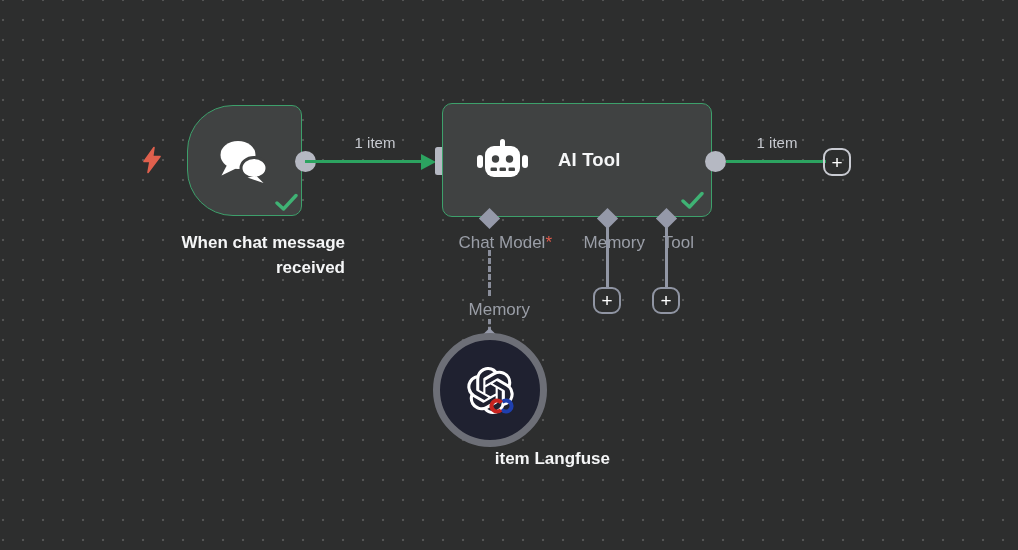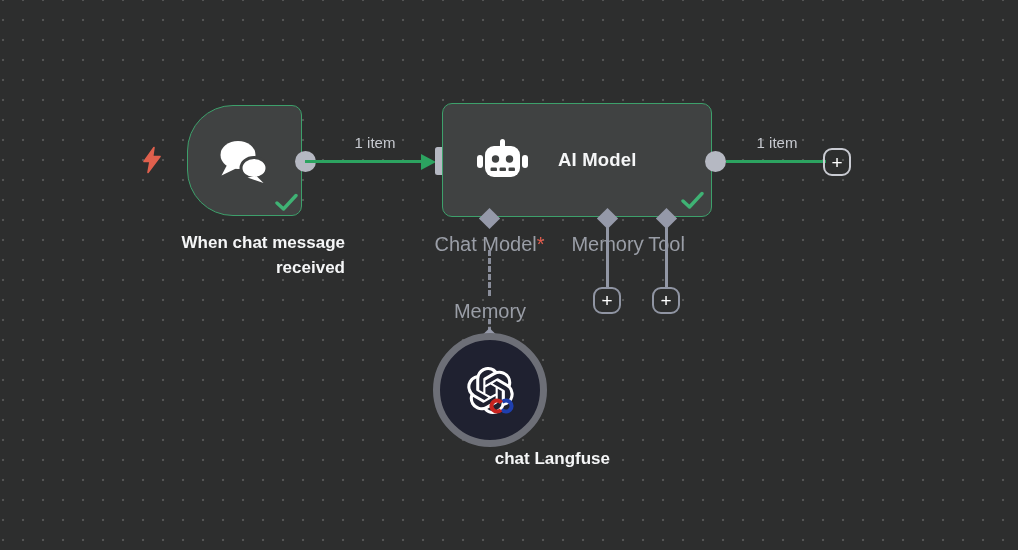--- a/index.html
+++ b/index.html
@@ -84,22 +84,22 @@
   }
   .diamond {
     position: absolute;
     width: 15px; height: 15px;
     background: #9599a9;
     transform: rotate(45deg);
   }
   .port-label {
     position: absolute;
     color: #9a9ea7;
-    font-size: 20px;
-    text-align: center;
+    font-size: 17px;
+    text-align: right;
     white-space: nowrap;
   }
   .req { color: #e25c4d; }
   .vline {
     position: absolute;
     width: 3px;
     background: #9297a5;
   }
   .dash-seg {
     position: absolute;
@@ -180,21 +180,21 @@
       <rect x="27" y="1" width="5" height="10" rx="2.5" fill="#ffffff"></rect>
       <rect x="12" y="8" width="35" height="31" rx="9" fill="#ffffff"></rect>
       <rect x="4" y="17" width="6" height="13" rx="3" fill="#ffffff"></rect>
       <rect x="49" y="17" width="6" height="13" rx="3" fill="#ffffff"></rect>
       <circle cx="22.5" cy="21" r="3.7" fill="#404242"></circle>
       <circle cx="36.5" cy="21" r="3.7" fill="#404242"></circle>
       <rect x="17.5" y="29.5" width="6.5" height="3.6" rx="1.2" fill="#404242"></rect>
       <rect x="26.5" y="29.5" width="6.5" height="3.6" rx="1.2" fill="#404242"></rect>
       <rect x="35.5" y="29.5" width="6.5" height="3.6" rx="1.2" fill="#404242"></rect>
     </svg>
-    <span class="agent-title">AI Model</span>
+    <span class="agent-title">AI Tool</span>
     <svg class="icon-abs" style="right:7px; bottom:7px;" width="23" height="18" viewBox="0 0 23 18">
       <polyline points="2,10 8.5,16 21,2.5" fill="none" stroke="#3fb274" stroke-width="3.4" stroke-linecap="round" stroke-linejoin="round"></polyline>
     </svg>
   </div>
 
   <div class="handle-circle" style="left:705px; top:151px;"></div>
 
   <div class="diamond" style="left:482px; top:211px;"></div>
   <div class="diamond" style="left:600px; top:211px;"></div>
   <div class="diamond" style="left:659px; top:211px;"></div>
@@ -217,20 +217,20 @@
     <svg width="47" height="47" viewBox="0 0 24 24">
       <path fill="#ffffff" d="M22.2819 9.8211a5.9847 5.9847 0 0 0-.5157-4.9108 6.0462 6.0462 0 0 0-6.5098-2.9A6.0651 6.0651 0 0 0 4.9807 4.1818a5.9847 5.9847 0 0 0-3.9977 2.9 6.0462 6.0462 0 0 0 .7427 7.0966 5.98 5.98 0 0 0 .511 4.9107 6.051 6.051 0 0 0 6.5146 2.9001A5.9847 5.9847 0 0 0 13.2599 24a6.0557 6.0557 0 0 0 5.7718-4.2058 5.9894 5.9894 0 0 0 3.9977-2.9001 6.0557 6.0557 0 0 0-.7475-7.073zm-9.022 12.6081a4.4755 4.4755 0 0 1-2.8764-1.0408l.1419-.0804 4.7783-2.7582a.7948.7948 0 0 0 .3927-.6813v-6.7369l2.02 1.1686a.071.071 0 0 1 .038.0615v5.5826a4.504 4.504 0 0 1-4.4945 4.4849zm-9.6607-4.1254a4.4708 4.4708 0 0 1-.5346-3.0137l.142.0852 4.783 2.7582a.7712.7712 0 0 0 .7806 0l5.8428-3.3685v2.3324a.0804.0804 0 0 1-.0332.0615L9.74 19.9502a4.4992 4.4992 0 0 1-6.1408-1.6464zM2.3408 7.8956a4.485 4.485 0 0 1 2.3655-1.9728V11.6a.7664.7664 0 0 0 .3879.6765l5.8144 3.3543-2.0201 1.1685a.0757.0757 0 0 1-.071 0l-4.8303-2.7865A4.504 4.504 0 0 1 2.3408 7.8956zm16.5963 3.8558L13.1038 8.364 15.1192 7.2a.0757.0757 0 0 1 .071 0l4.8303 2.7913a4.4944 4.4944 0 0 1-.6765 8.1042v-5.6772a.79.79 0 0 0-.407-.667zm2.0107-3.0231l-.142-.0852-4.7735-2.7818a.7759.7759 0 0 0-.7854 0L9.409 9.2297V6.8974a.0662.0662 0 0 1 .0284-.0615l4.8303-2.7866a4.4992 4.4992 0 0 1 6.6802 4.66zM8.3065 12.863l-2.02-1.1638a.0804.0804 0 0 1-.038-.0567V6.0742a4.4992 4.4992 0 0 1 7.3757-3.4537l-.142.0805L8.704 5.459a.7948.7948 0 0 0-.3927.6813zm1.0976-2.3654l2.602-1.4998 2.6069 1.4998v2.9994l-2.5974 1.4997-2.6067-1.4997z"></path>
     </svg>
     <svg class="badge-cc" width="30" height="20" viewBox="0 0 30 20">
       <circle cx="18" cy="10" r="5.5" fill="none" stroke="#1e3fae" stroke-width="4.2" stroke-dasharray="26 8.6" transform="rotate(225 18 10)"></circle>
       <circle cx="9" cy="10" r="5.5" fill="none" stroke="#c7231f" stroke-width="4.2" stroke-dasharray="26 8.6" transform="rotate(45 9 10)"></circle>
     </svg>
   </div>
 
   <div class="node-title model-title">
-    <div>chat Langfuse</div>
+    <div>item Langfuse</div>
   </div>
 
   <div class="wire" style="left:726px; top:160px; width:100px;"></div>
   <div class="item-label" style="left:737px; top:134px; width:80px;">1 item</div>
   <button class="plus-btn plus-next"><span>+</span></button>
 
 </div>
 
 </body></html>

